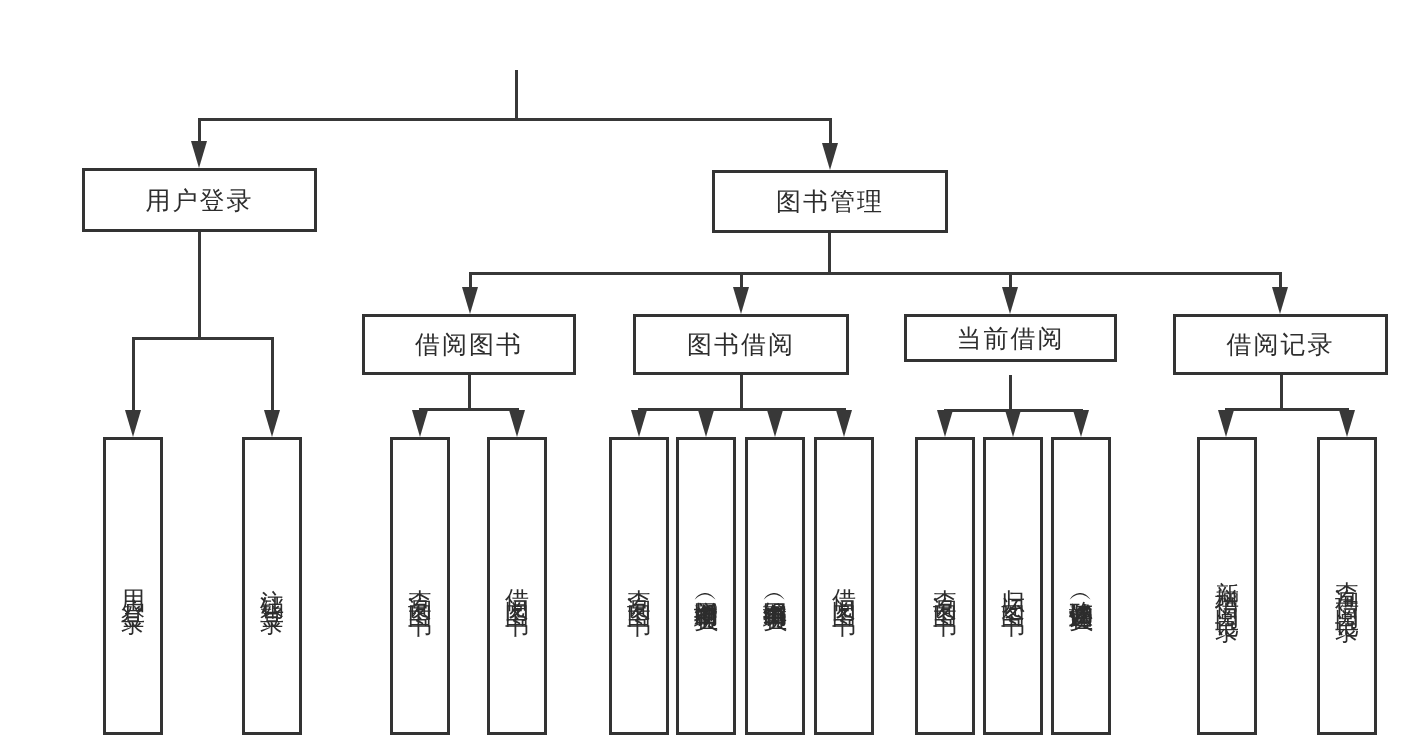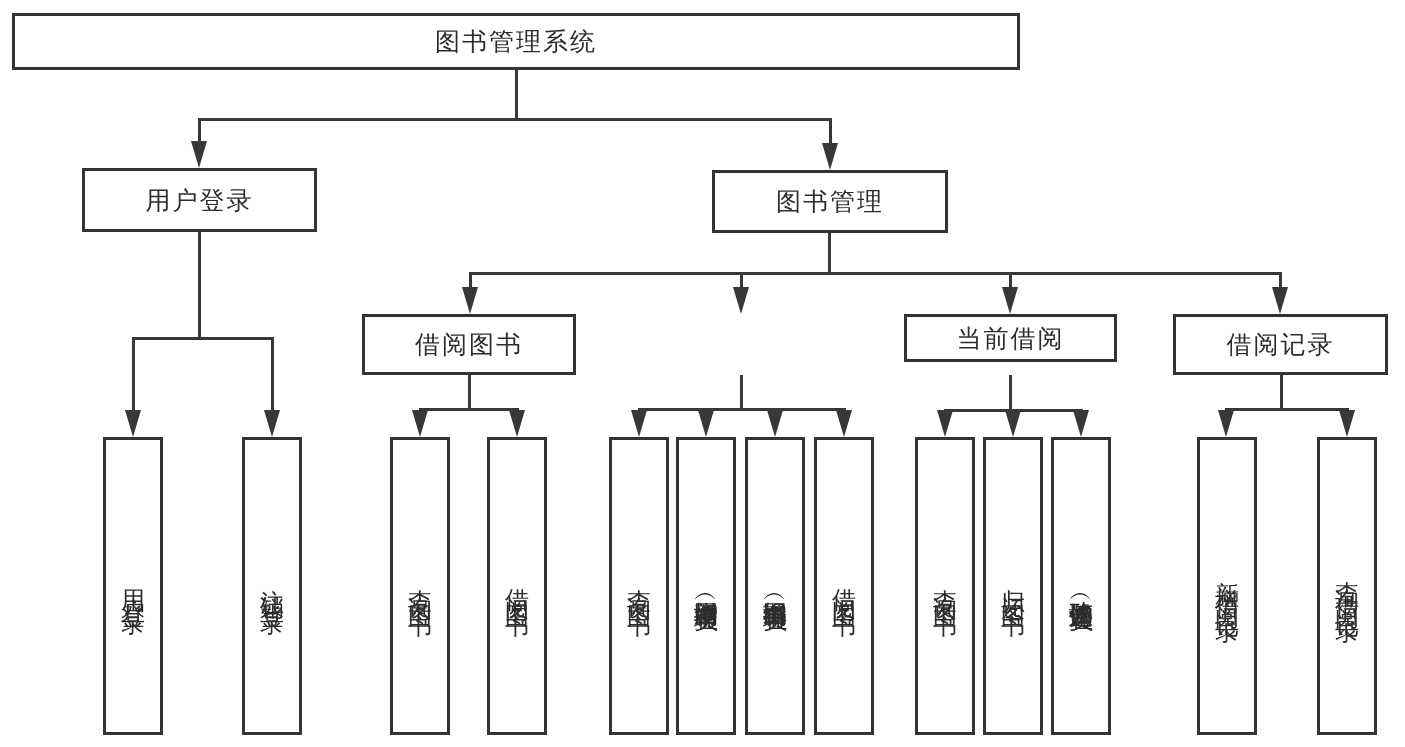--- a/index.html
+++ b/index.html
@@ -37,23 +37,20 @@
     position:absolute;top:716px;right:14px;z-index:5;
     font-size:21px;color:var(--watermark);opacity:.92;white-space:nowrap;
     letter-spacing:1px;
   }
 </style>
 </head>
 <body>
 
 <div class="canvas">
 
-  <div class="box" style="left:12px;top:13px;width:1008px;height:57px">
-    <span class="hlabel">图书管理系统</span>
-  </div>
 
   <div class="vline" style="left:515px;top:70px;height:48px"></div>
   <div class="hline" style="left:198px;top:118px;width:634px"></div>
   <div class="vline" style="left:198px;top:118px;height:26px"></div>
   <div class="vline" style="left:829px;top:118px;height:26px"></div>
   <div class="arrow" style="left:191px;top:141px"></div>
   <div class="arrow" style="left:822px;top:143px"></div>
 
   <div class="box" style="left:82px;top:168px;width:235px;height:64px">
     <span class="hlabel">用户登录</span>
@@ -75,20 +72,23 @@
   <div class="vline" style="left:740px;top:272px;height:18px"></div>
   <div class="vline" style="left:1009px;top:272px;height:18px"></div>
   <div class="vline" style="left:1279px;top:272px;height:18px"></div>
   <div class="arrow" style="left:462px;top:287px"></div>
   <div class="arrow" style="left:733px;top:287px"></div>
   <div class="arrow" style="left:1002px;top:287px"></div>
   <div class="arrow" style="left:1272px;top:287px"></div>
 
   <div class="box" style="left:362px;top:314px;width:214px;height:61px">
     <span class="hlabel">借阅图书</span>
+  </div>
+  <div class="box" style="left:633px;top:314px;width:216px;height:61px">
+    <span class="hlabel">图书借阅</span>
   </div>
   <div class="box" style="left:904px;top:314px;width:213px;height:48px">
     <span class="hlabel">当前借阅</span>
   </div>
   <div class="box" style="left:1173px;top:314px;width:215px;height:61px">
     <span class="hlabel">借阅记录</span>
   </div>
 
   <div class="vline" style="left:468px;top:375px;height:33px"></div>
   <div class="hline" style="left:419px;top:408px;width:100px"></div>

